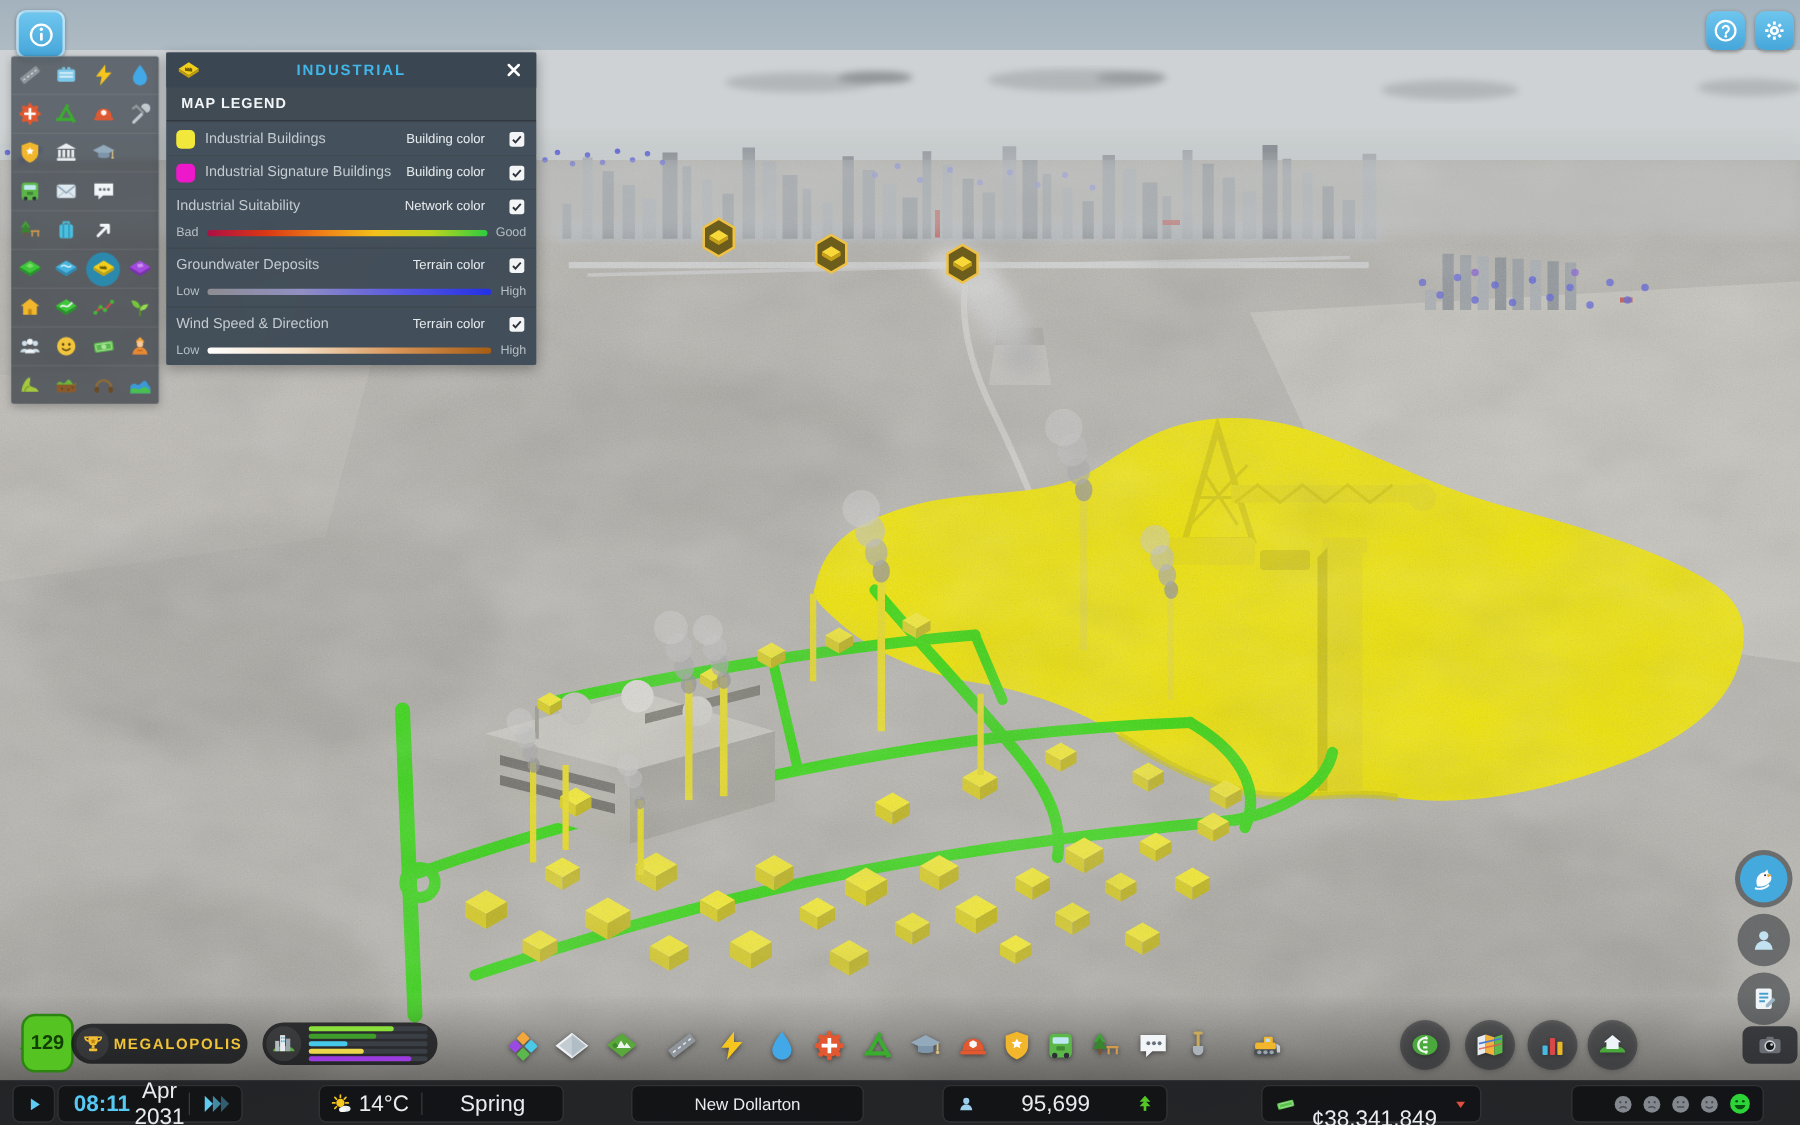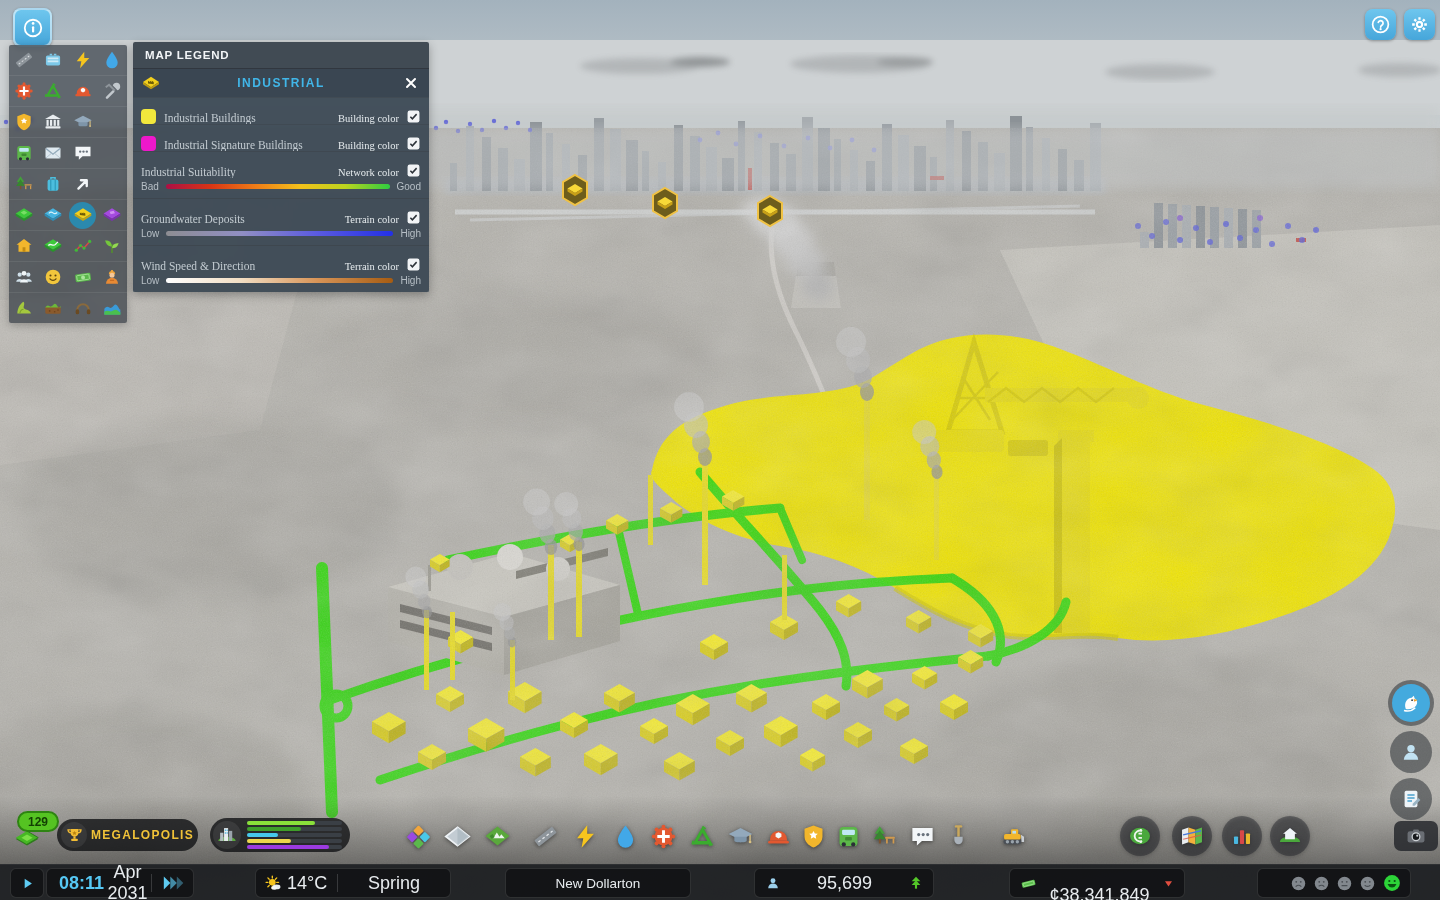--- a/index.html
+++ b/index.html
@@ -27,34 +27,34 @@
 
   
   #panel{position:absolute;left:133px;top:42px;width:296px;background:rgba(42,52,63,.86);
          backdrop-filter:blur(2px);border-radius:2px;box-shadow:0 3px 10px rgba(0,0,0,.3);}
   #panel-header{height:28px;background:rgba(58,70,82,.95);display:flex;align-items:center;padding:0 8px;}
   #panel-title{flex:1;text-align:center;color:#41b6e8;font-size:12px;font-weight:bold;letter-spacing:1.5px;}
   #panel-close{width:20px;height:20px;display:flex;align-items:center;justify-content:center;cursor:pointer;}
   #legend-head{height:26px;display:flex;align-items:center;padding:0 12px;color:#f2f5f7;
                font-size:11.5px;font-weight:bold;letter-spacing:.8px;border-bottom:1px solid rgba(0,0,0,.25);}
   .lg-row{background:rgba(74,88,101,.45);margin-top:1px;padding:0 8px;}
-  .lg-line{display:flex;align-items:flex-end;height:26px;font-family:Liberation Serif, serif;}
+  .lg-line{display:flex;align-items:center;height:26px;}
   .lg-swatch{width:15px;height:15px;border-radius:4px;margin-right:8px;flex:none;}
   .lg-label{flex:1;color:#c3cbd1;font-size:11.5px;white-space:nowrap;overflow:hidden;}
-  .lg-badge{color:#e6ebee;font-size:10.5px;margin-right:7px;white-space:nowrap;}
+  .lg-badge{color:#e6ebee;font-size:10.5px;margin-right:18px;white-space:nowrap;}
   .lg-check{width:15px;height:15px;flex:none;cursor:pointer;}
   .lg-scaleline{display:flex;align-items:center;height:16px;padding-bottom:4px;}
   .lg-min,.lg-max{color:#b7bfc6;font-size:10px;flex:none;}
   .lg-bar{flex:1;height:5px;border-radius:3px;margin:0 7px;}
 
   
   #lvl-icon{position:absolute;left:12px;top:822px;}
-  #lvl-badge{position:absolute;left:17px;top:811px;min-width:30px;height:17px;padding:0 4px;
+  #lvl-badge{position:absolute;left:17px;top:811px;min-width:30px;height:17px;padding:13px 4px;
              background:#55c322;border:2px solid #2e8412;border-radius:11px;color:#123f03;
-             font-size:12px;font-weight:bold;display:flex;align-items:center;justify-content:center;}
+             font-size:16px;font-weight:bold;display:flex;align-items:center;justify-content:center;}
   #milestone-pill{position:absolute;left:57px;top:819px;width:141px;height:32px;border-radius:16px;
                   background:rgba(14,16,18,.78);display:flex;align-items:center;}
   #milestone-pill .tr-circ{width:26px;height:26px;margin-left:4px;border-radius:50%;
                   background:rgba(255,255,255,.07);display:flex;align-items:center;justify-content:center;}
   #milestone-name{flex:1;text-align:center;color:#f0c238;font-size:12px;font-weight:bold;letter-spacing:1.3px;padding-right:0;}
   #demand-panel{position:absolute;left:210px;top:818px;width:140px;height:34px;border-radius:17px;
                 background:rgba(14,16,18,.78);display:flex;align-items:center;}
   #demand-panel .city-circ{width:28px;height:28px;margin-left:3px;border-radius:50%;
                 background:rgba(255,255,255,.08);display:flex;align-items:center;justify-content:center;flex:none;}
   #demand-bars{flex:1;padding:0 8px 0 6px;display:flex;flex-direction:column;gap:2px;}
@@ -788,38 +788,38 @@
             <svg width="20" height="20" viewBox="0 0 24 24">
               <path d="M2.8 13 q2.8-3.8 5.6-1.8 t5.6-1.8 5.6 1.8 2.4 .6 v8 H2.8 Z" fill="#3a9ad8"></path>
               <path d="M2.8 16.4 q2.8-2 5.6-.8 t5.6-.8 5.6 .8 2.4 .4 v4 H2.8 Z" fill="#4ac04e"></path>
             </svg>
           </span>
         </div>
       </div>
     </div>
 
 <div id="panel">
-  <div id="legend-head">MAP LEGEND</div>
   <div id="panel-header">
     <span class="ic">
           <svg width="20" height="20" viewBox="0 0 24 24">
             <path d="M12 4.6 L21.6 10.8 12 17 2.4 10.8 Z" fill="#f2cf1c"></path>
             <path d="M2.4 10.8 L12 17 21.6 10.8 V13.4 L12 19.6 2.4 13.4 Z" fill="#bf9c0e"></path>
             <path d="M8.4 12.6 v-3.2 l2.3 1.3 v-1.3 l2.3 1.3 v-1.3 l2.3 1.3 v2.9 Z" fill="#6e5c06"></path>
           </svg>
         </span>
     <span id="panel-title">INDUSTRIAL</span>
     <span id="panel-close">
       <span class="ic">
             <svg width="16" height="16" viewBox="0 0 24 24">
               <path d="M6 6 L18 18 M18 6 L6 18" stroke="#fff" stroke-width="3" stroke-linecap="round"></path>
             </svg>
           </span>
     </span>
   </div>
+  <div id="legend-head">MAP LEGEND</div>
   <div id="legend-rows">
         <div class="lg-row">
           <div class="lg-line">
             <span class="lg-swatch" style="background: rgb(242, 232, 60);"></span>
             <span class="lg-label">Industrial Buildings</span>
             <span class="lg-badge">Building color</span>
             <span class="lg-check ic">
               <svg width="15" height="15" viewBox="0 0 24 24">
                 <rect x="2.5" y="2.5" width="19" height="19" rx="3.5" fill="#f2f4f6"></rect>
                 <path d="M7 12.5 l3.2 3.3 6.8-7.6" fill="none" stroke="#2c3238" stroke-width="2.4"></path>

